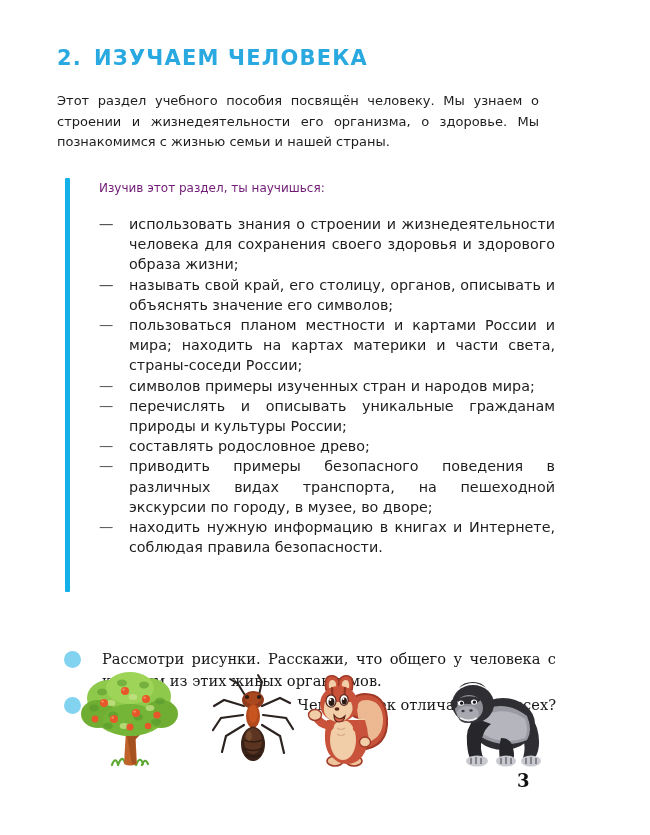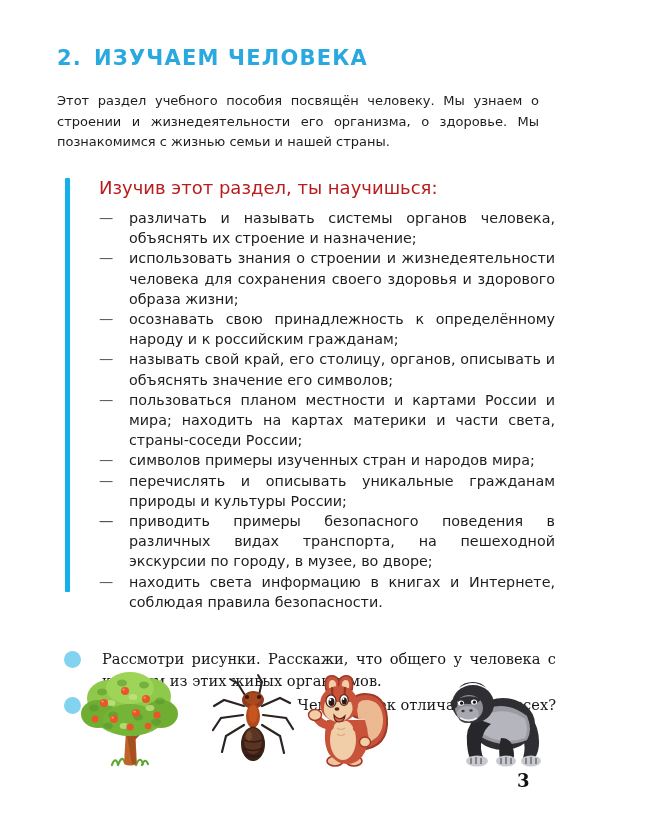--- a/index.html
+++ b/index.html
@@ -68,24 +68,24 @@
     background: #14b0ea;
     border-radius: 1px;
   }
   .objectives-inner {
     position: absolute;
     left: 34px;
     top: 0;
     width: 456px;
   }
   .objectives-lead {
-    font-size: 18px;
+    font-size: 12px;
     line-height: 20px;
-    margin-bottom: 10px;
-    color: #b91c1c;
+    margin-bottom: 16px;
+    color: #701a75;
   }
   ul.obj-list {
     list-style: none;
     margin: 0;
     padding: 0;
   }
   ul.obj-list li {
     position: relative;
     padding-left: 30px;
     font-size: 14.3px;
@@ -169,30 +169,30 @@
     <span class="num">2.</span><span>ИЗУЧАЕМ ЧЕЛОВЕКА</span>
   </div>
 
   <div class="intro">Этот раздел учебного пособия посвящён человеку. Мы узнаем о строении и жизнедеятельности его организма, о здоровье. Мы познакомимся с жизнью семьи и нашей страны.</div>
 
   <div class="objectives">
     <div class="blue-rule"></div>
     <div class="objectives-inner">
       <div class="objectives-lead">Изучив этот раздел, ты научишься:</div>
       <ul class="obj-list">
-        <li><span class="dash">—</span><span>различать и называть системы органов человека, объяснять их строение и назначение;</span></li>
+        <li><span class="dash">—</span></li>
         <li><span class="dash">—</span><span>использовать знания о строении и жизнедеятельности человека для сохранения своего здоровья и здорового образа жизни;</span></li>
-        <li><span class="dash">—</span><span>осознавать свою принадлежность к определённому народу и к российским гражданам;</span></li>
+        <li><span class="dash">—</span></li>
         <li><span class="dash">—</span><span>называть свой край, его столицу, органов, описывать и объяснять значение его символов;</span></li>
         <li><span class="dash">—</span><span>пользоваться планом местности и картами России и мира; находить на картах материки и части света, страны-соседи России;</span></li>
         <li><span class="dash">—</span><span>символов примеры изученных стран и народов мира;</span></li>
         <li><span class="dash">—</span><span>перечислять и описывать уникальные гражданам природы и культуры России;</span></li>
-        <li><span class="dash">—</span></li>
+        <li><span class="dash">—</span><span>составлять родословное древо;</span></li>
         <li><span class="dash">—</span><span>приводить примеры безопасного поведения в различных видах транспорта, на пешеходной экскурсии по городу, в музее, во дворе;</span></li>
-        <li><span class="dash">—</span><span>находить света информацию в книгах и Интернете, соблюдая правила безопасности.</span></li>
+        <li><span class="dash">—</span><span>находить нужную информацию в книгах и Интернете, соблюдая правила безопасности.</span></li>
       </ul>
     </div>
   </div>
 
   <div class="questions">
     <div class="q-item">
       <span class="q-bullet"></span>
       <span class="q-text">Рассмотри рисунки. Расскажи, что общего у человека с каждым из этих живых организмов.</span>
     </div>
     <div class="q-item single">

